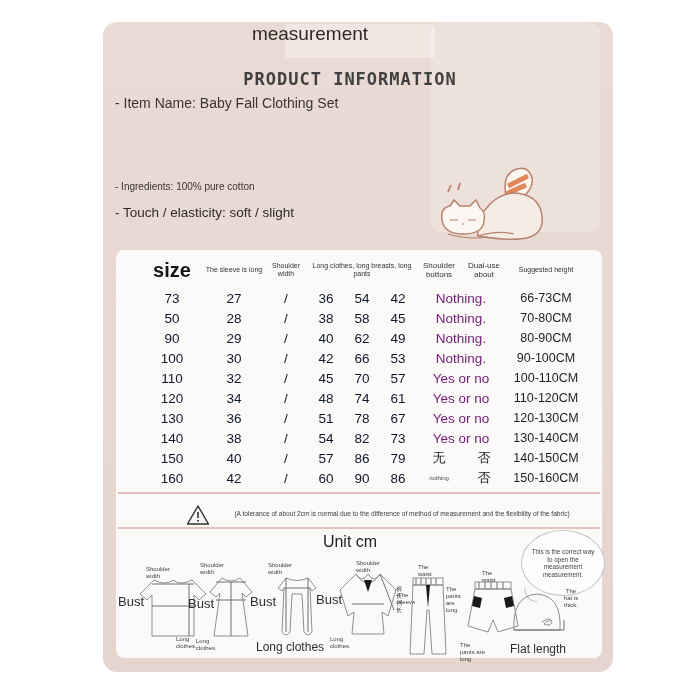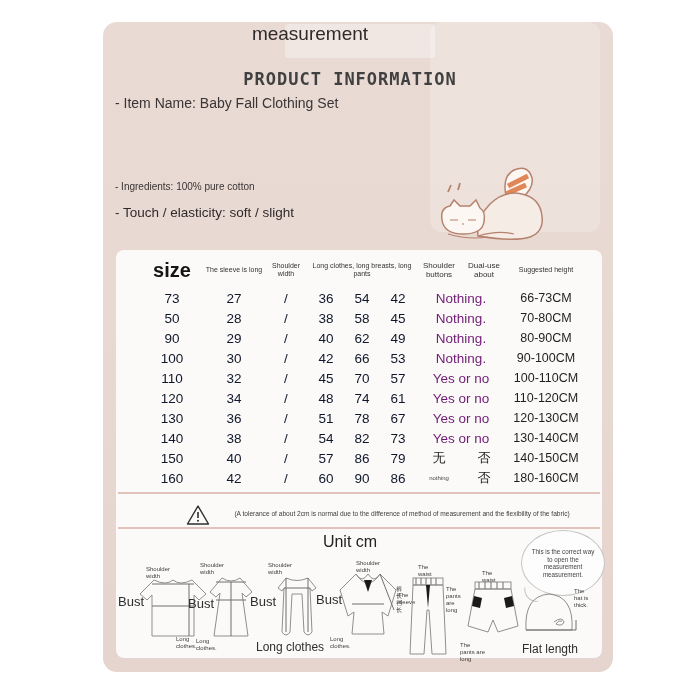--- a/index.html
+++ b/index.html
@@ -199,21 +199,21 @@
       </div>
       <div class="t-row">
         <div class="c-size cell-num">160</div>
         <div class="c-sleeve cell-num">42</div>
         <div class="c-shoulder cell-num">/</div>
         <div class="c-num cell-num">60</div>
         <div class="c-num cell-num">90</div>
         <div class="c-num cell-num">86</div>
         <div class="c-buttons cell-tiny">nothing</div>
         <div class="c-files cell-cn">否</div>
-        <div class="c-height cell-height">180-160CM</div>
+        <div class="c-height cell-height">150-160CM</div>
       </div>
     </div>
 </div>
 
 <div class="abs divider div1"></div>
 <div class="abs divider div2"></div>
 
 <div class="abs warn-icon">
   <svg width="26" height="24" viewBox="0 0 26 24">
     <path d="M13,3 L23.5,21 L2.5,21 Z" fill="none" stroke="#2e2e2e" stroke-width="1.4" stroke-linejoin="round"></path>
@@ -296,21 +296,21 @@
   <span class="diag-label lbl-tiny" style="left:2px;top:74px;width:26px;">The pants are long</span>
   <svg class="abs" style="left:8px;top:12px;" width="54" height="62" viewBox="0 0 54 62">
     <rect class="sk" x="9" y="2" width="36" height="7"></rect>
     <path class="skd" d="M13,2 L13,9 M19,2 L19,9 M25,2 L25,9 M31,2 L31,9 M37,2 L37,9"></path>
     <path class="sk" d="M9,9 L2,46 L22,52 L27,40 L32,52 L52,46 L45,9 Z"></path>
     <path d="M8,16 L16,18 L14,28 L6,26 Z" fill="#1a1a1a"></path>
     <path d="M46,16 L38,18 L40,28 L48,26 Z" fill="#1a1a1a"></path>
   </svg>
 </div>
 
-<div class="abs" style="left:520px;top:572px;width:70px;height:88px;">
+<div class="abs" style="left:508px;top:572px;width:70px;height:88px;text-align:center;">
   <span class="diag-label lbl-tiny" style="left:54px;top:16px;width:18px;">The hat is thick.</span>
   <span class="diag-label lbl-med" style="left:2px;top:70px;white-space:nowrap;">Flat length</span>
   <svg class="abs" style="left:2px;top:8px;" width="56" height="60" viewBox="0 0 56 60">
     <path class="sk" d="M4,50 Q2,16 27,14 Q52,16 50,50 Z"></path>
     <path class="skd" d="M4,50 L54,50 L54,40"></path>
     <path class="sk" d="M32,42 Q40,36 42,42 Q40,47 34,44 Q36,40 40,41" stroke-width="1.4"></path>
   </svg>
 </div>
 
 </body></html>

